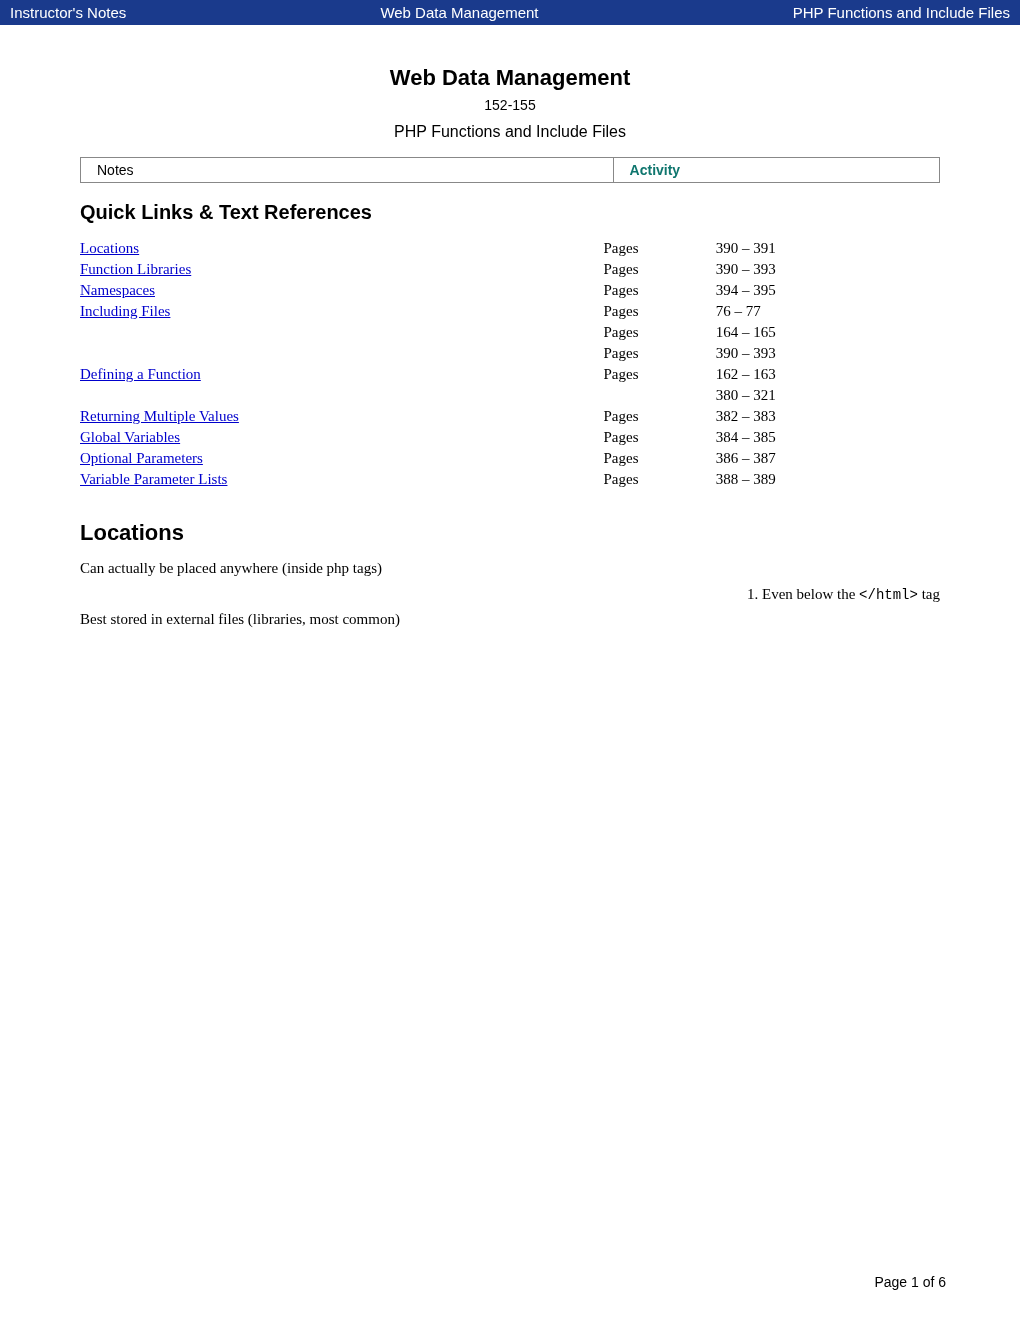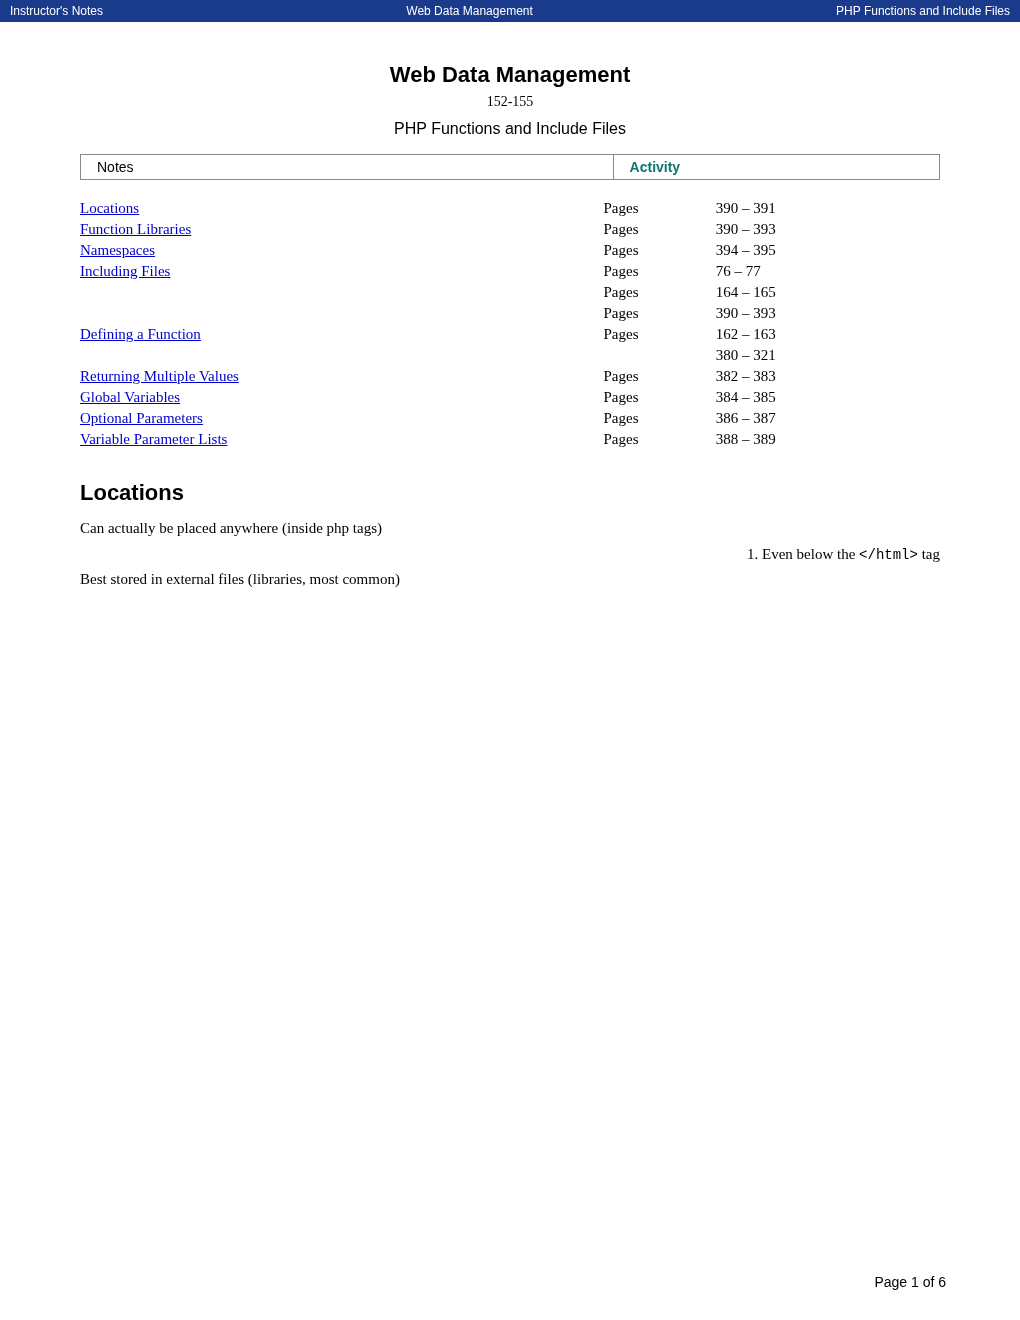--- a/index.html
+++ b/index.html
@@ -18,21 +18,21 @@
       display: flex;
       justify-content: space-between;
       align-items: center;
       background: #1a3a8c;
       color: #fff;
       font-size: 11px;
       padding: 4px 10px;
       font-family: Arial, sans-serif;
     }
     .header-bar span {
-      font-size: 12px;
+      font-size: 15px;
       text-align: right;
     }
 
     
     .main-content {
       padding: 40px 80px 60px 80px;
     }
 
     
     .doc-title {
@@ -41,21 +41,21 @@
     }
     .doc-title h1 {
       font-size: 22px;
       font-weight: bold;
       font-family: Arial, Helvetica, sans-serif;
     }
     .doc-subtitle-pages {
       text-align: center;
       font-size: 14px;
       margin-bottom: 10px;
-      font-family: Liberation Serif, serif;
+      font-family: Liberation Sans, sans-serif;
     }
     .doc-subtitle-topic {
       text-align: center;
       font-size: 16px;
       margin-bottom: 16px;
       font-family: Arial, sans-serif;
     }
 
     
     .notes-table {
@@ -168,20 +168,21 @@
       <td class="notes-cell">
         <span>Notes</span>
       </td>
       <td class="activity-cell">
         <span>Activity</span>
       </td>
     </tr>
   </tbody>
     </table>
 
+  <div class="section-heading">Quick Links &amp; Text References</div>
 
   <table class="quick-links-table">
     <tbody id="quick-links-body">
 
     <tr>
           <td class="link-col"><a href="#">Locations</a></td>
           <td class="pages-label">Pages</td>
           <td class="pages-value">390 – 391</td>
         </tr>
         <tr>

